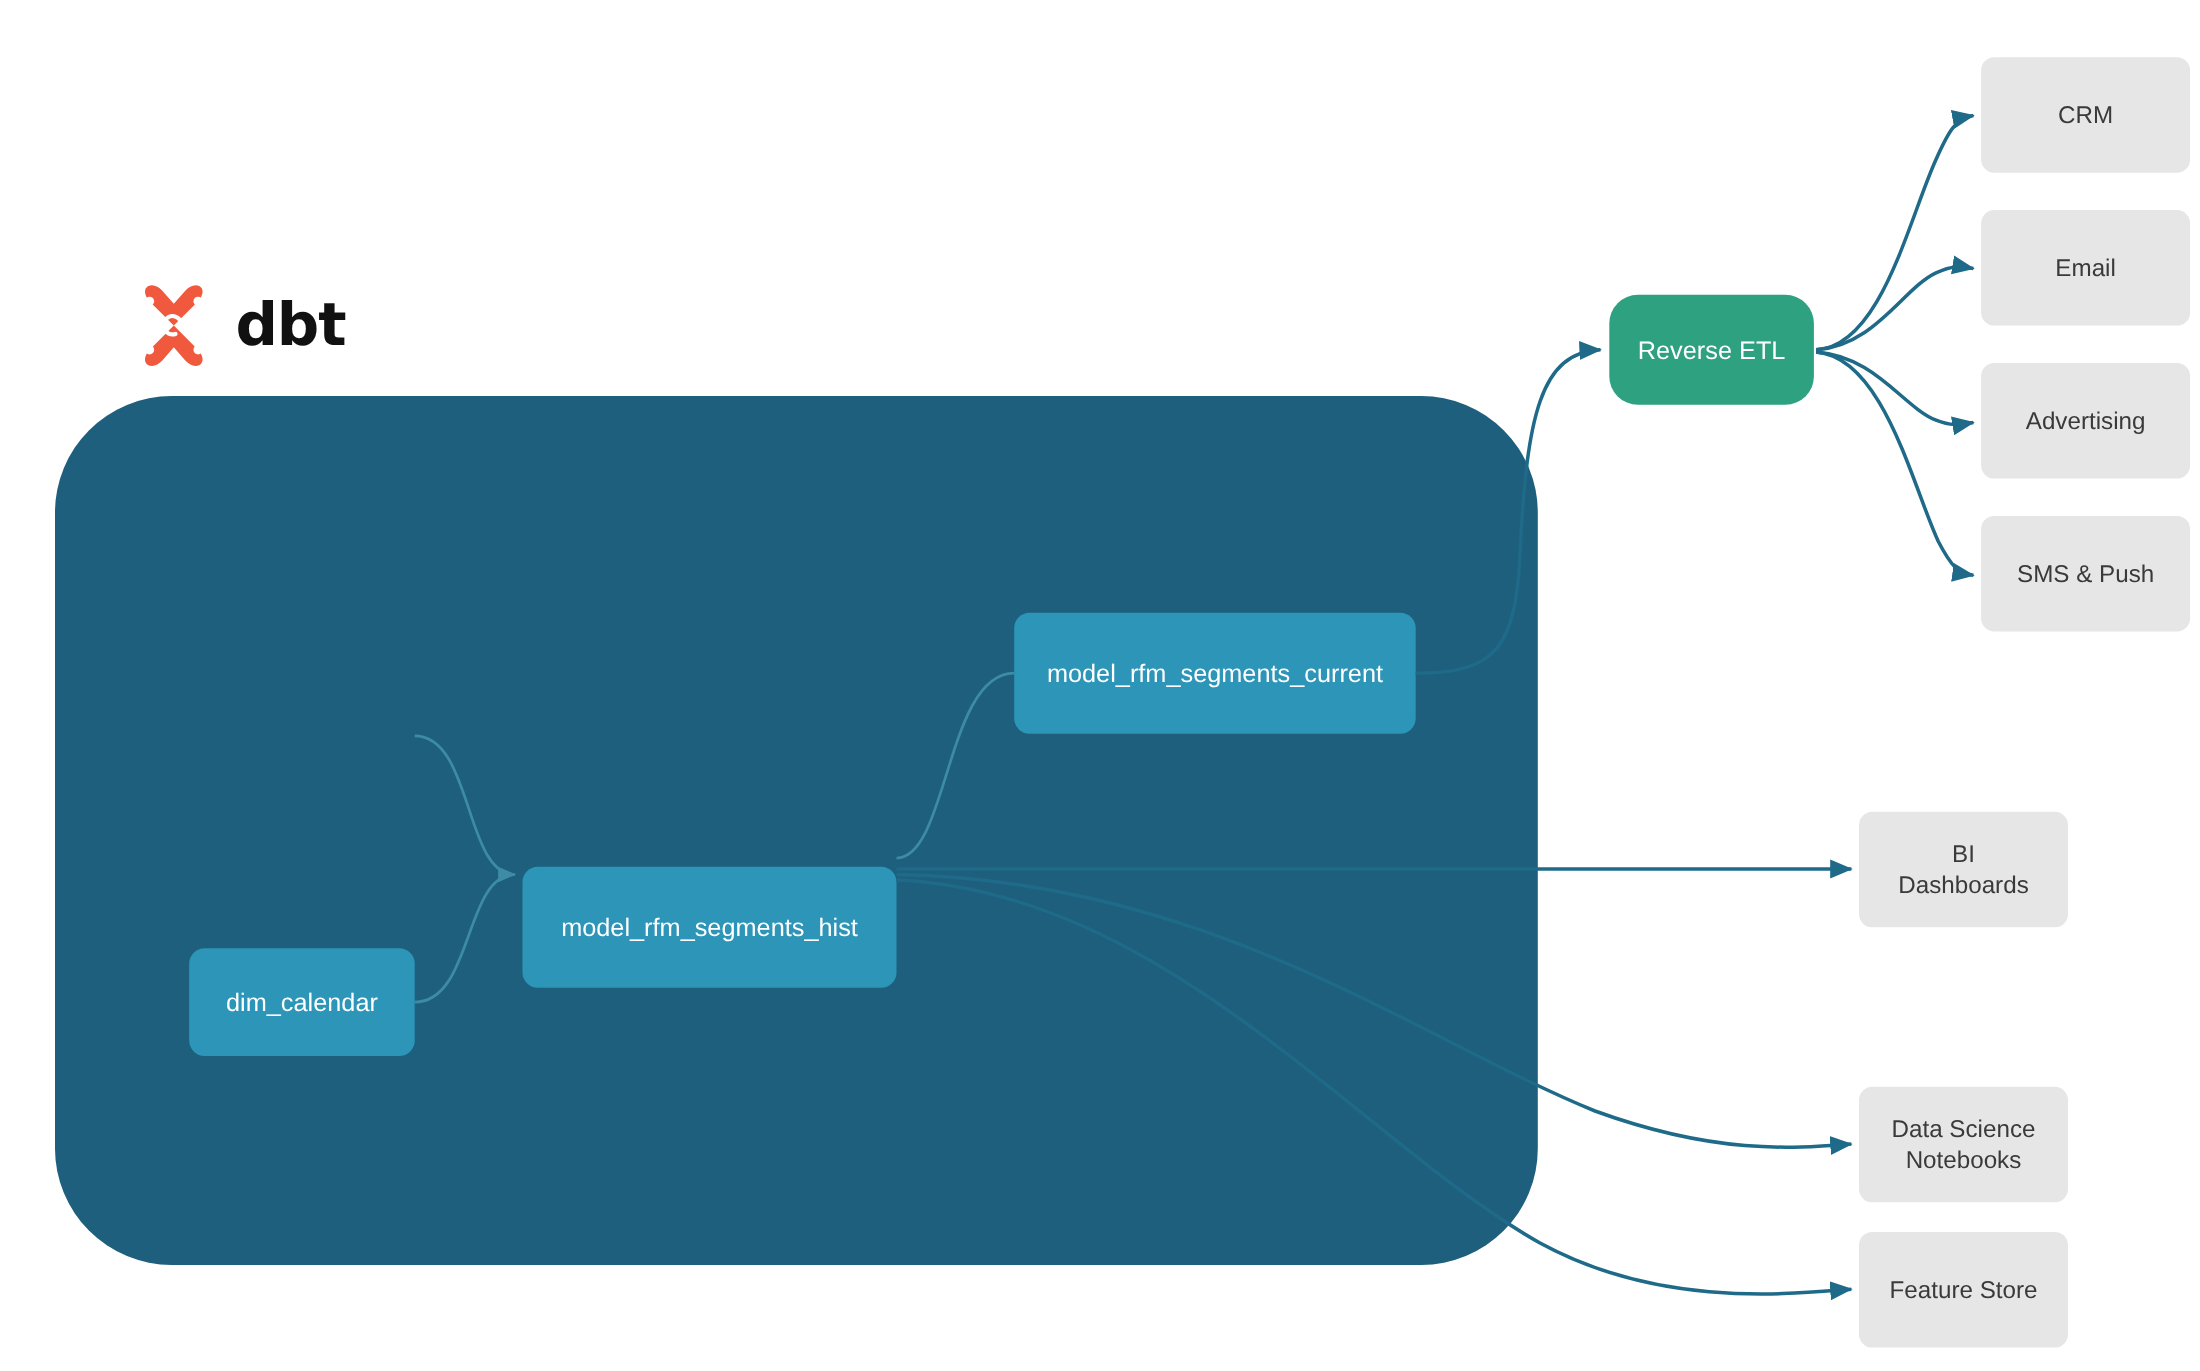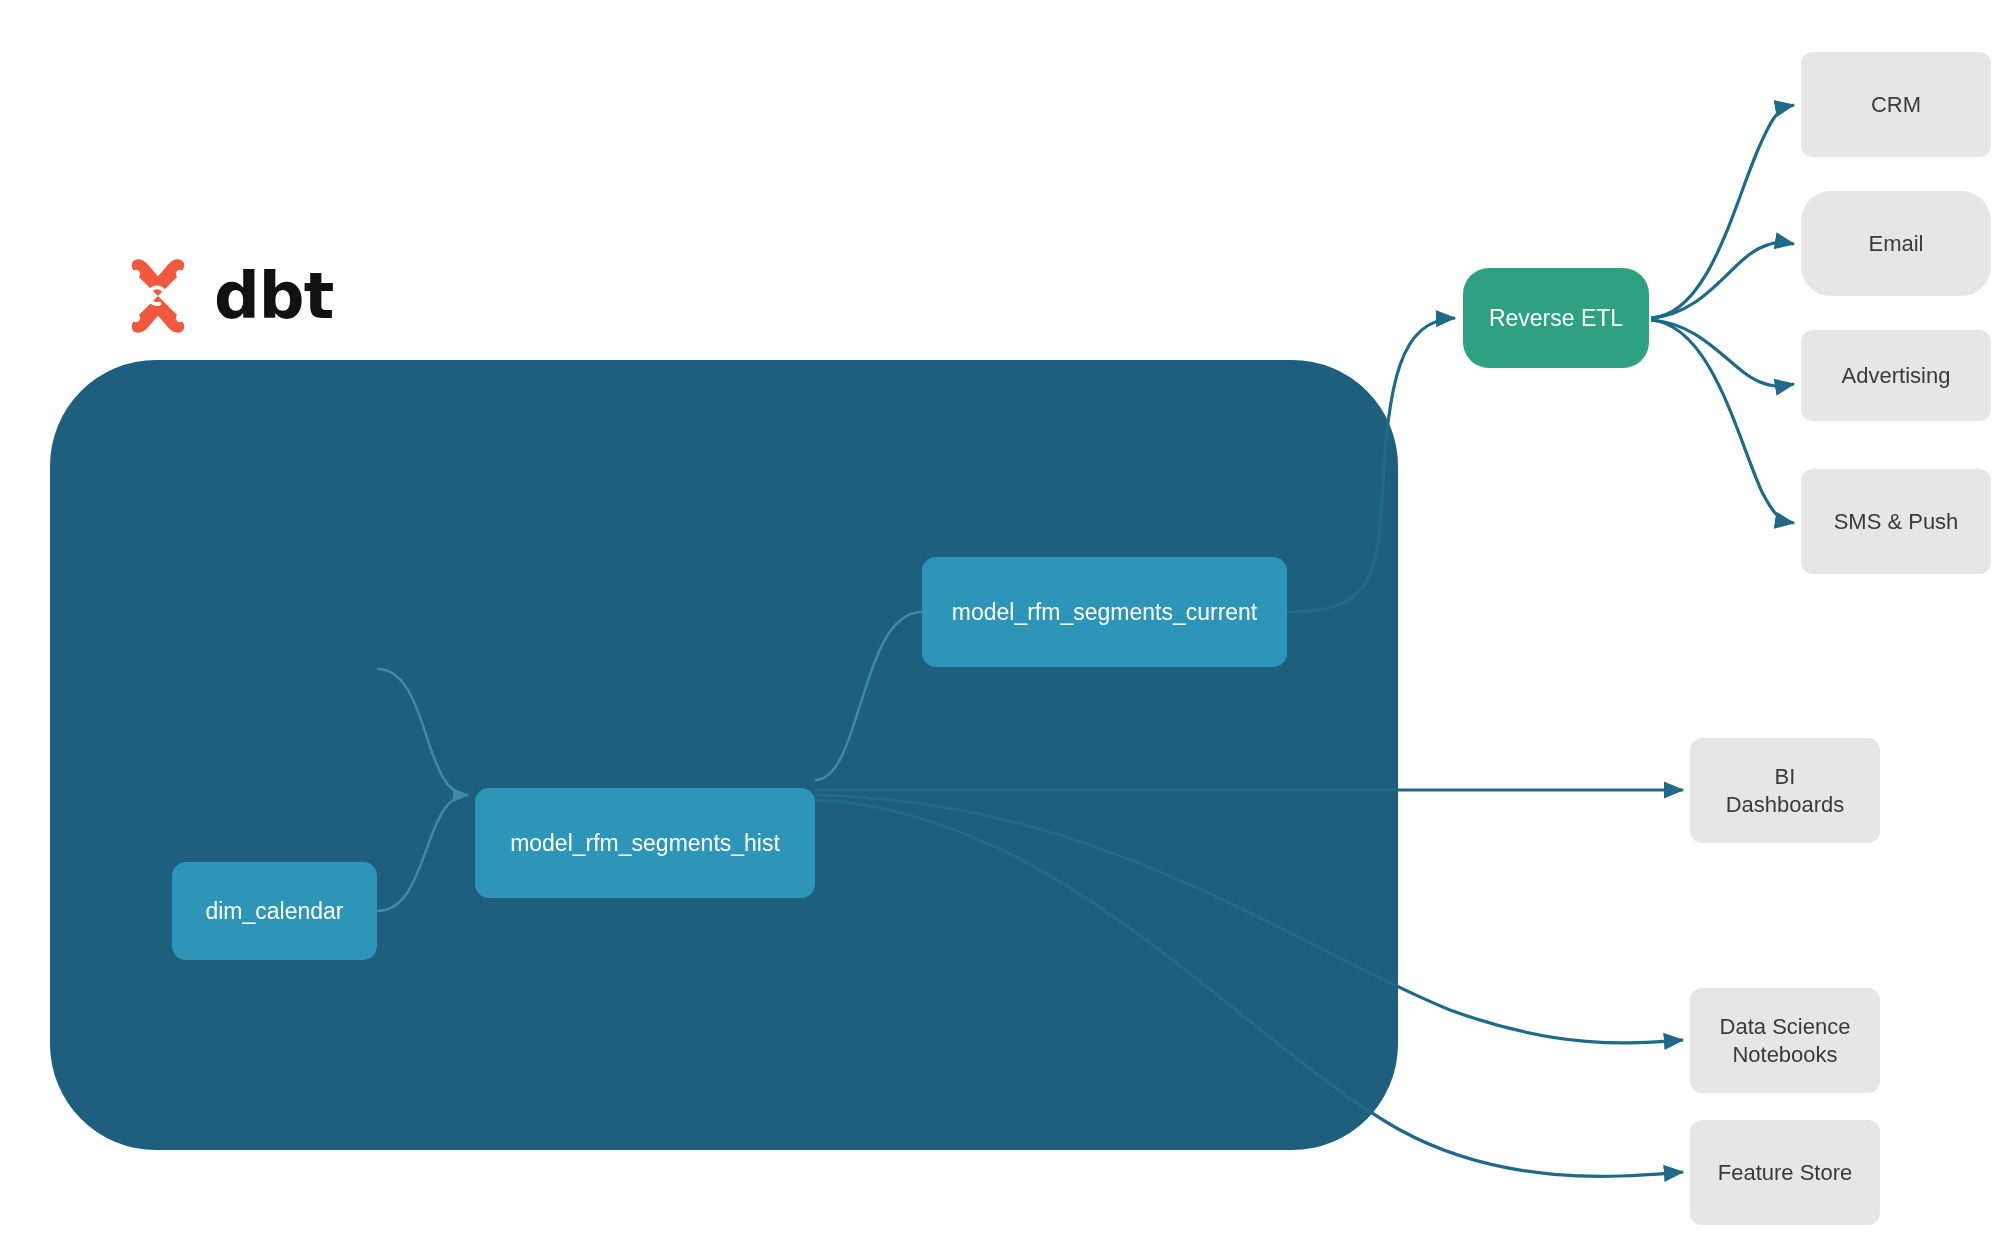--- a/index.html
+++ b/index.html
@@ -20,21 +20,21 @@
   #dbt-logo {
     position: absolute;
     left: 120px;
     top: 258px;
     display: flex;
     align-items: center;
     gap: 18px;
   }
   #dbt-mark { width: 76px; height: 76px; display: block; }
   #dbt-wordmark {
-    font-size: 64px;
+    font-size: 54px;
     font-weight: bold;
     color: #111111;
     letter-spacing: -1px;
     line-height: 1;
     font-family: "DejaVu Sans", sans-serif;
   }
 
   
   #dbt-container {
     position: absolute;
@@ -90,22 +90,22 @@
     align-items: center;
     justify-content: center;
     color: #3A3A3A;
     font-size: 22px;
     text-align: center;
     line-height: 1.25;
     box-sizing: border-box;
     padding: 0 26px;
   }
   #dest-crm         { left: 1801px; top: 52px;   width: 190px; height: 105px; }
-  #dest-email       { left: 1801px; top: 191px;  width: 190px; height: 105px; border-radius: 30px; }
-  #dest-advertising { left: 1801px; top: 330px;  width: 190px; height: 91px; }
+  #dest-email       { left: 1801px; top: 191px;  width: 190px; height: 105px; }
+  #dest-advertising { left: 1801px; top: 330px;  width: 190px; height: 105px; }
   #dest-sms-push    { left: 1801px; top: 469px;  width: 190px; height: 105px; }
   #dest-bi          { left: 1690px; top: 738px;  width: 190px; height: 105px; }
   #dest-ds          { left: 1690px; top: 988px;  width: 190px; height: 105px; }
   #dest-feature     { left: 1690px; top: 1120px; width: 190px; height: 105px; }
 
   
   #edges-internal, #edges-external {
     position: absolute;
     left: 0; top: 0;
     width: 2000px;

